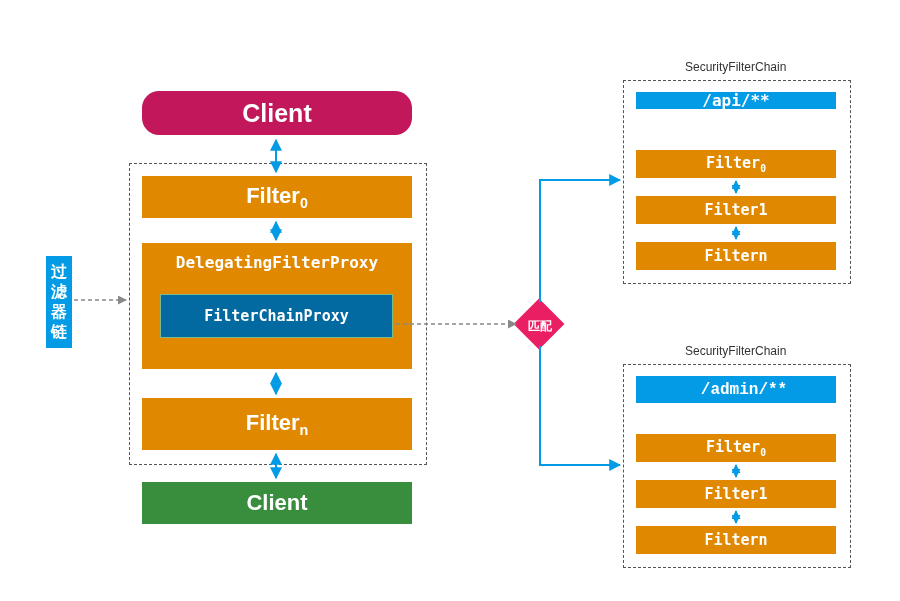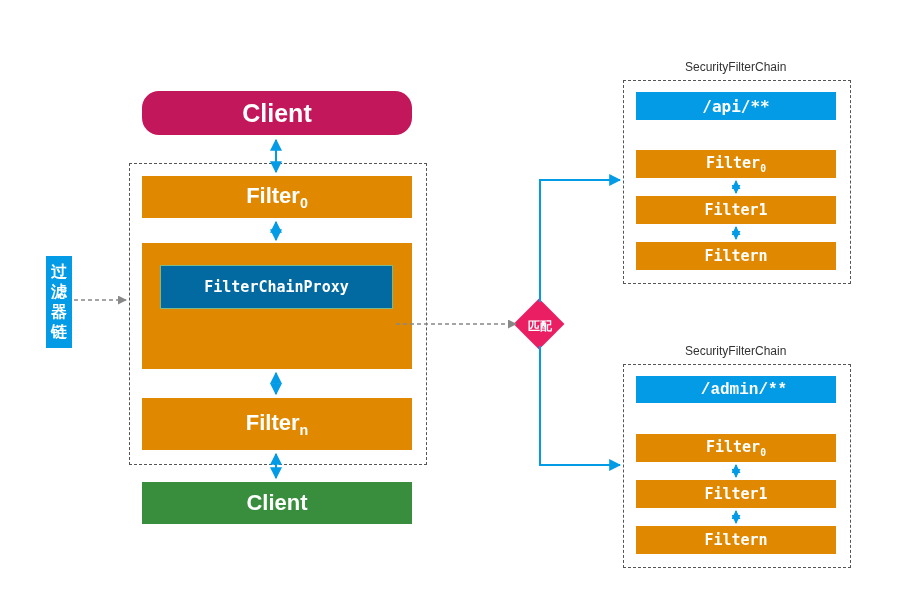--- a/index.html
+++ b/index.html
@@ -43,40 +43,41 @@
   <span>Client</span>
 </div>
 
 <div class="dashed-container" style="left:129px; top:163px; width:298px; height:302px;"></div>
 
 <div class="box orange" style="left:142px; top:176px; width:270px; height:42px; font-size:22px;">
   <span><span>Filter</span><span class="sub">0</span></span>
 </div>
 
 <div class="box orange" style="left:142px; top:243px; width:270px; height:126px; display:block;">
+  <div style="text-align:center; color:#fff; font-size:16px; padding-top:10px; font-family: Consolas, monospace;">DelegatingFilterProxy</div>
 
   <div class="box lightgreen" style="position:relative; left:18px; top:22px; width:233px; height:44px; font-size:15px; font-family: Consolas, monospace; border:1px solid #7cb88a;">
     <span>FilterChainProxy</span>
   </div>
 </div>
 
 <div class="box orange" style="left:142px; top:398px; width:270px; height:52px; font-size:22px;">
   <span><span>Filter</span><span class="sub">n</span></span>
 </div>
 
 <div class="box green" style="left:142px; top:482px; width:270px; height:42px; font-size:22px;">
   <span>Client</span>
 </div>
 
 <div class="diamond" style="left:521px; top:306px;"></div>
 <div class="diamond-label" style="left:528px; top:318px;">匹配</div>
 
 <div class="label-sec" style="left:685px; top:60px;">SecurityFilterChain</div>
 <div class="dashed-container" style="left:623px; top:80px; width:228px; height:204px;"></div>
-<div class="box blue" style="left:636px; top:92px; width:200px; height:28px; font-size:16px; font-family: Consolas, monospace;">
+<div class="box blue" style="left:636px; top:92px; width:200px; height:17px; font-size:16px; font-family: Consolas, monospace;">
     <span>/api/**</span>
   </div>
 <div class="box orange" style="left:636px; top:150px; width:200px; height:28px; font-size:15px; font-family: Consolas, monospace;">
   <span><span>Filter</span><span class="sub">0</span></span>
 </div>
 <div class="box orange" style="left:636px; top:196px; width:200px; height:28px; font-size:15px; font-family: Consolas, monospace;">
     <span>Filter1</span>
   </div>
 <div class="box orange" style="left:636px; top:242px; width:200px; height:28px; font-size:15px; font-family: Consolas, monospace;">
     <span>Filtern</span>

